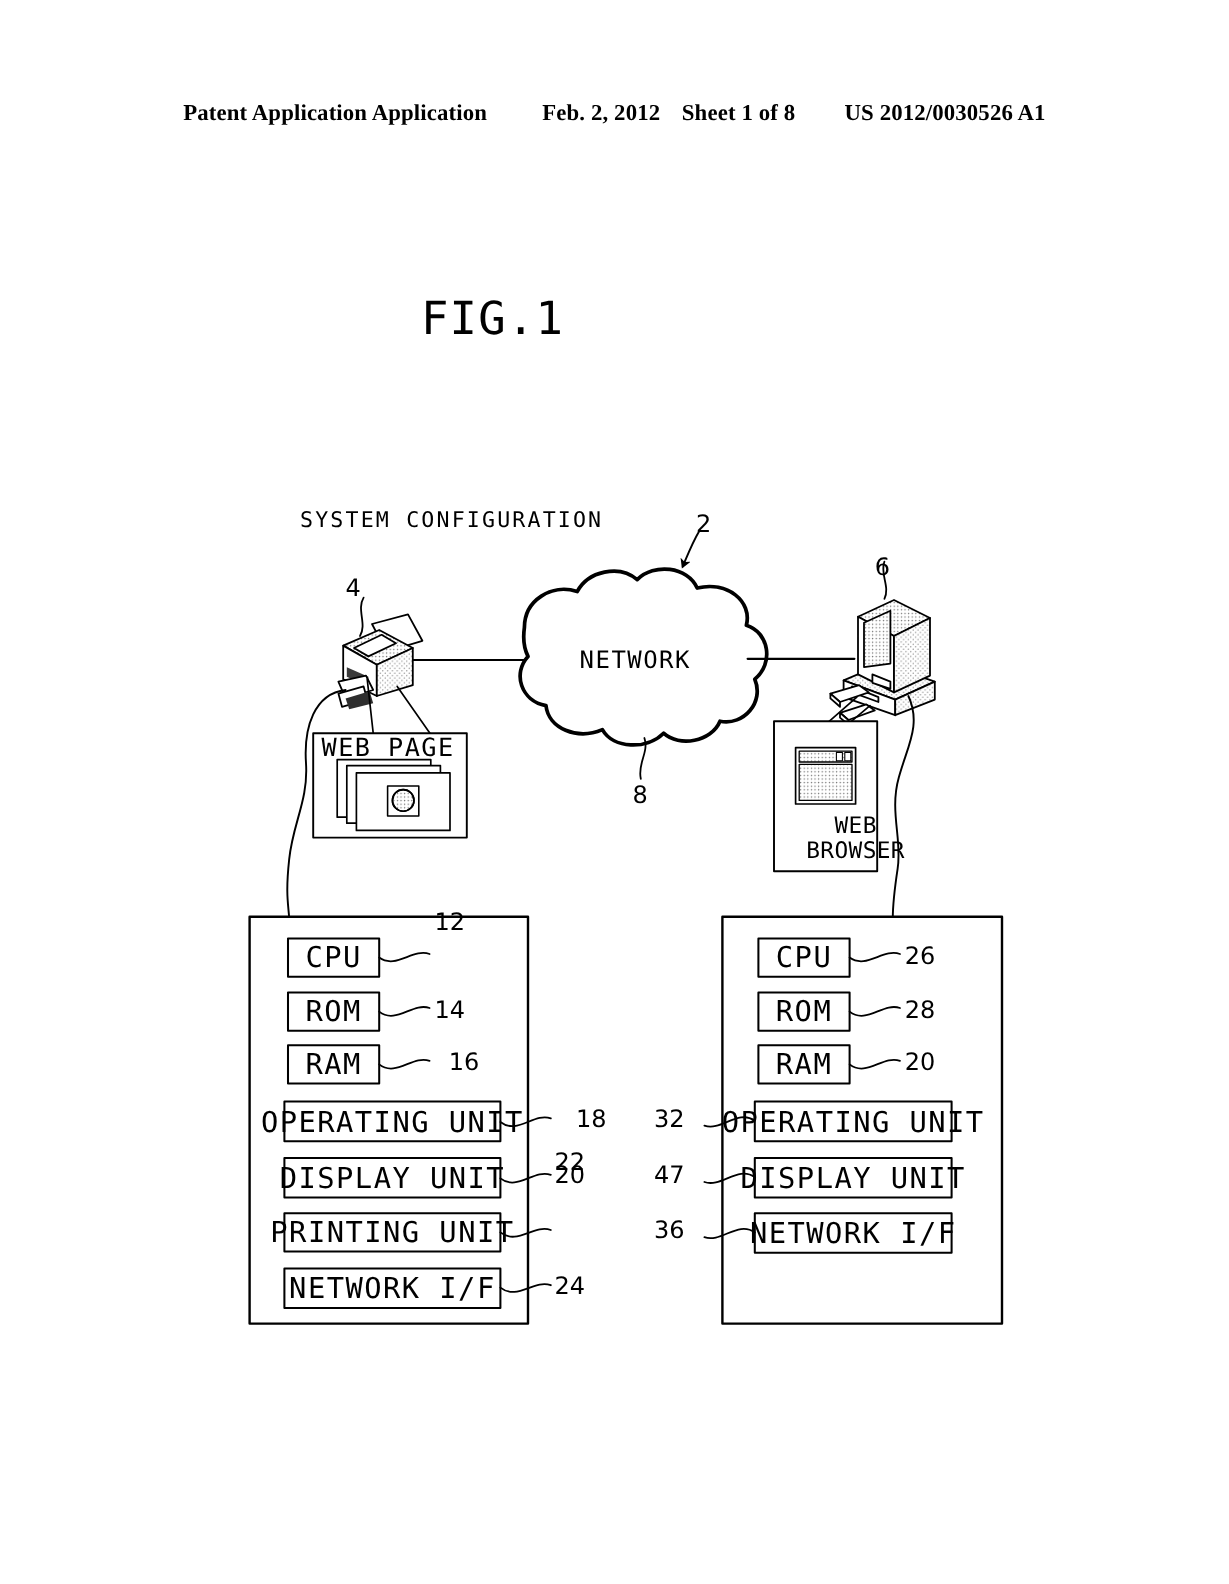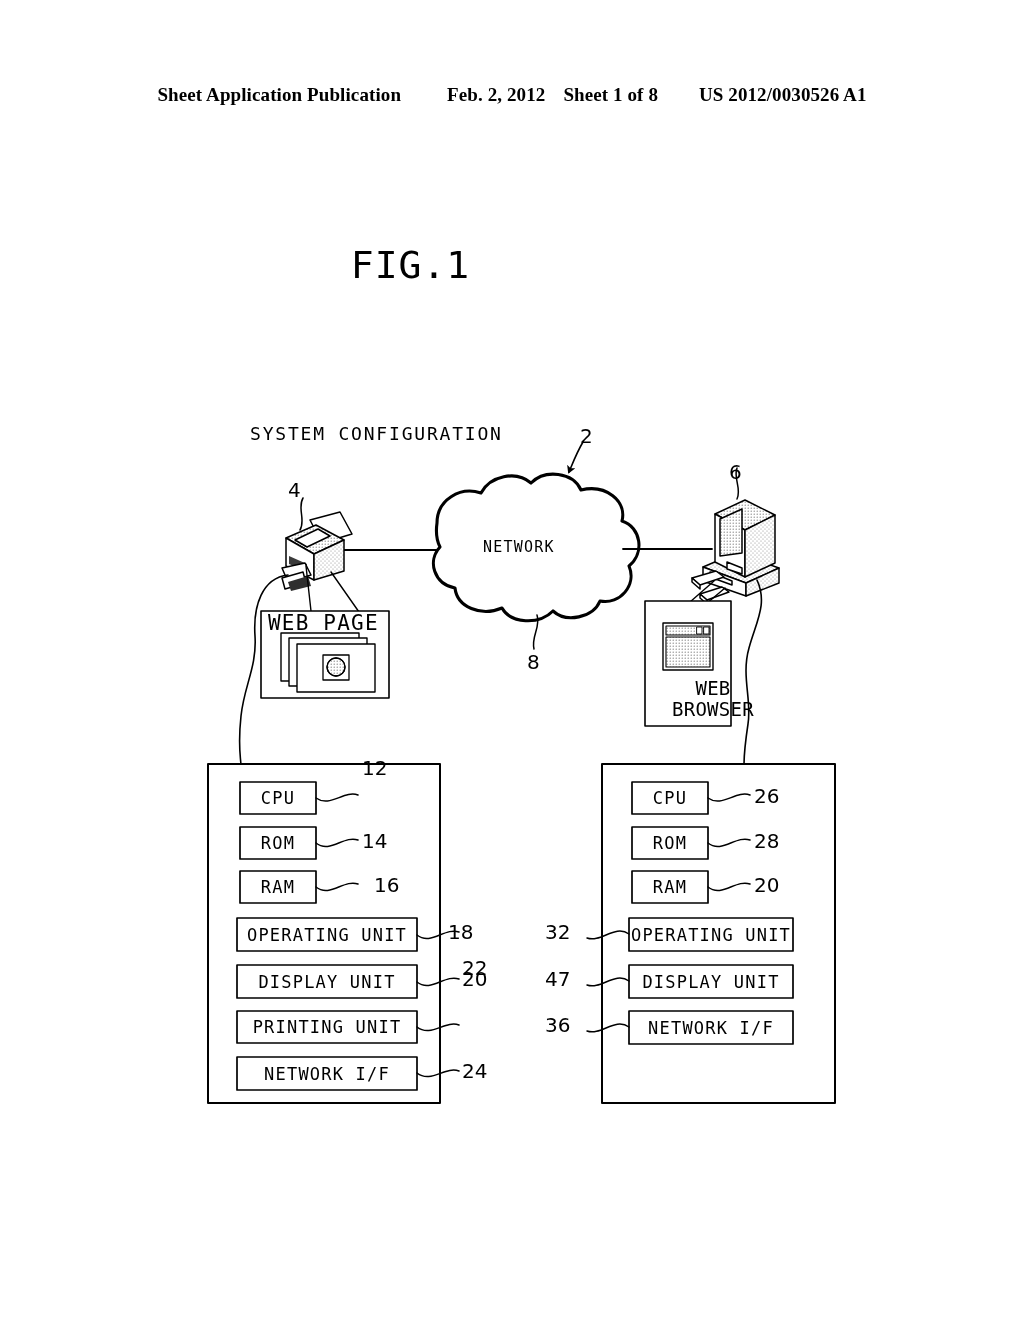--- a/index.html
+++ b/index.html
@@ -69,21 +69,21 @@
     font-family: "DejaVu Sans Mono", monospace;
     font-size: 18px;
     letter-spacing: 1.8px;
     white-space: nowrap;
   }
   .cloud-label {
     position: absolute;
     left: 483px;
     top: 538px;
     font-family: "DejaVu Sans Mono", monospace;
-    font-size: 15px;
+    font-size: 20px;
     letter-spacing: 1.2px;
   }
   .webpage-label {
     position: absolute;
     left: 268px;
     top: 611px;
     font-family: "DejaVu Sans Mono", monospace;
     font-size: 21px;
     letter-spacing: 1.2px;
   }
@@ -95,33 +95,33 @@
     text-align: center;
     font-family: "DejaVu Sans Mono", monospace;
     font-size: 19px;
     line-height: 21px;
     letter-spacing: 0.3px;
   }
   
   .comp-label {
     position: absolute;
     font-family: "DejaVu Sans Mono", monospace;
-    font-size: 17px;
+    font-size: 24px;
     letter-spacing: 1.2px;
     white-space: nowrap;
     display: flex;
     align-items: center;
     justify-content: center;
   }
 </style>
 </head>
 <body>
 
 <div class="page-header">
-  <span class="hdr-pub">Sheet Application Publication</span>
+  <span class="hdr-pub">Patent Application Application</span>
   <span class="hdr-date">Feb. 2, 2012</span>
   <span class="hdr-sheet">Sheet 1 of 8</span>
   <span class="hdr-num">US 2012/0030526 A1</span>
 </div>
 
 <div class="fig-title">FIG.1</div>
 
 <svg id="canvas" viewBox="0 0 1024 1320">
   <defs>
     <pattern id="stipple" width="4" height="4" patternUnits="userSpaceOnUse">
@@ -304,21 +304,21 @@
 <div class="comp-label" style="left:240px; top:827px; width:76px; height:32px;">ROM</div>
 <div class="comp-label" style="left:240px; top:871px; width:76px; height:32px;">RAM</div>
 <div class="comp-label" style="left:237px; top:918px; width:180px; height:33px;">OPERATING UNIT</div>
 <div class="comp-label" style="left:237px; top:965px; width:180px; height:33px;">DISPLAY UNIT</div>
 <div class="comp-label" style="left:237px; top:1011px; width:180px; height:32px;">PRINTING UNIT</div>
 <div class="comp-label" style="left:237px; top:1057px; width:180px; height:33px;">NETWORK I/F</div>
 
 <div class="dw-num" style="left:362px; top:756px;">12</div>
 <div class="dw-num" style="left:362px; top:829px;">14</div>
 <div class="dw-num" style="left:362px; top:873px;margin-left:12px;">16</div>
-<div class="dw-num" style="left:448px; top:920px;">18</div>
+<div class="dw-num" style="left:480px; top:920px;">18</div>
 <div class="dw-num" style="left:462px; top:967px;">20</div>
 <div class="dw-num" style="left:462px; top:956px;text-align:right;">22</div>
 <div class="dw-num" style="left:462px; top:1059px;">24</div>
 
 <div class="comp-label" style="left:632px; top:782px; width:76px; height:32px;">CPU</div>
 <div class="comp-label" style="left:632px; top:827px; width:76px; height:32px;">ROM</div>
 <div class="comp-label" style="left:632px; top:871px; width:76px; height:32px;">RAM</div>
 <div class="comp-label" style="left:629px; top:918px; width:164px; height:33px;">OPERATING UNIT</div>
 <div class="comp-label" style="left:629px; top:965px; width:164px; height:33px;">DISPLAY UNIT</div>
 <div class="comp-label" style="left:629px; top:1011px; width:164px; height:33px;">NETWORK I/F</div>

